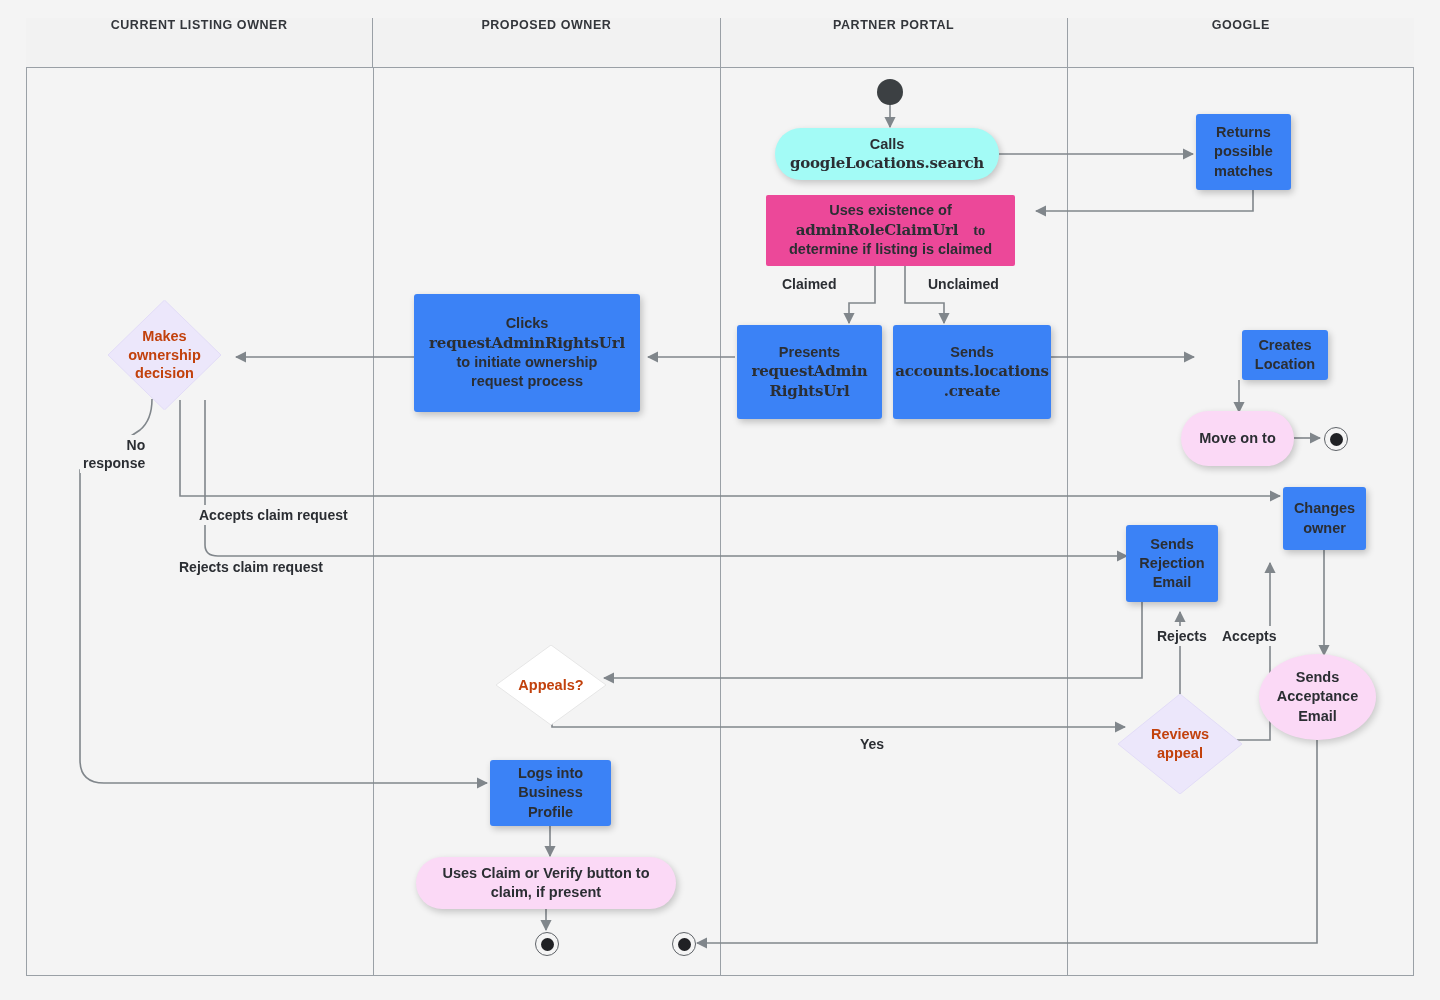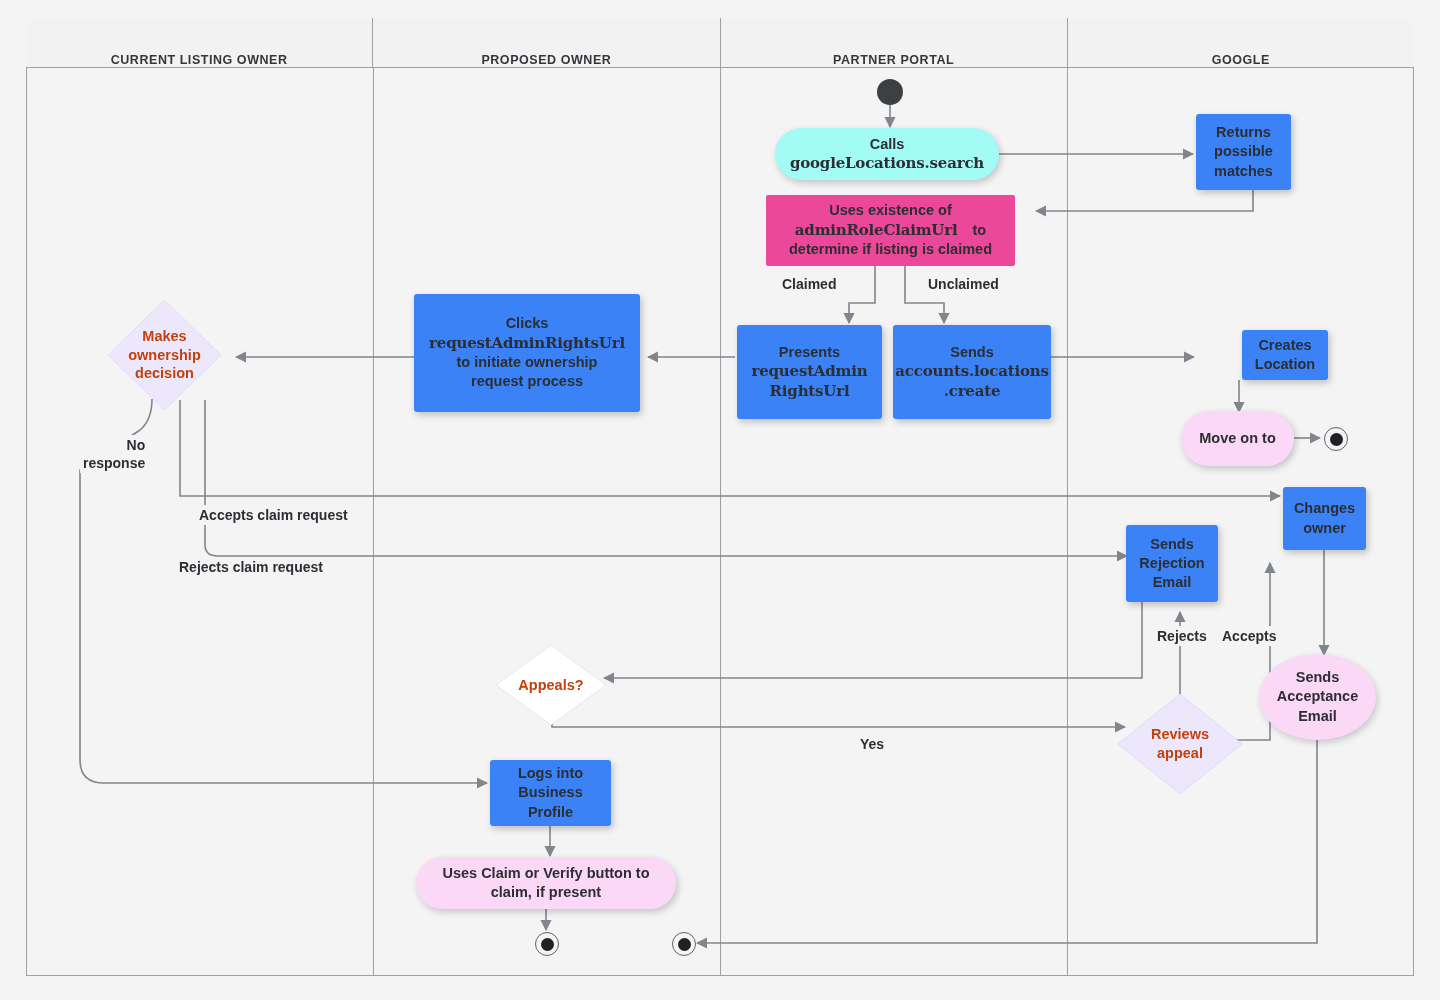--- a/index.html
+++ b/index.html
@@ -16,21 +16,21 @@
   .lane-frame{
     position:absolute;left:26px;top:18px;width:1388px;height:958px;
     border:1px solid #9aa0a6;box-sizing:border-box;background:#f4f4f4;
   }
   .lane-head-row{
     position:absolute;left:26px;top:18px;width:1388px;height:50px;
     border-bottom:1px solid #9aa0a6;box-sizing:border-box;
     display:flex;background:#f2f2f2;
   }
   .lane-head{
-    flex:1 1 0;display:flex;align-items:flex-end;justify-content:center;
+    flex:1 1 0;display:flex;align-items:flex-start;justify-content:center;
     font-size:12.5px;font-weight:700;letter-spacing:.55px;color:#33363b;
     box-sizing:border-box;
   }
   .lane-head + .lane-head{border-left:1px solid #9aa0a6;}
   .lane-divider{
     position:absolute;top:68px;width:1px;height:908px;background:#9aa0a6;
   }
 
   
   #wires{position:absolute;left:0;top:0;width:1440px;height:1000px;pointer-events:none;}
@@ -177,21 +177,21 @@
   <div class="node rect" style="left:1196px;top:114px;width:95px;height:76px;">
     <div class="inner" style="white-space:pre-line;">Returns
 possible
 matches</div>
   </div>
 
   <div class="node lav-box" style="left:766px;top:195px;width:249px;height:71px;">
     <div class="inner">
       <div>Uses existence of</div>
       <div>
-        <span class="mono">adminRoleClaimUrl</span><span style="margin-left:15px;">to</span>
+        <span class="mono">adminRoleClaimUrl</span><span style="margin-left:15px;font-family:Liberation Serif, serif;">to</span>
       </div>
       <div>determine if listing is claimed</div>
     </div>
   </div>
 
   <div class="elabel" style="left:779px;top:274px;">Claimed</div>
   <div class="elabel" style="left:925px;top:274px;">Unclaimed</div>
 
   <div class="node rect" style="left:737px;top:325px;width:145px;height:94px;">
     <div class="inner">

